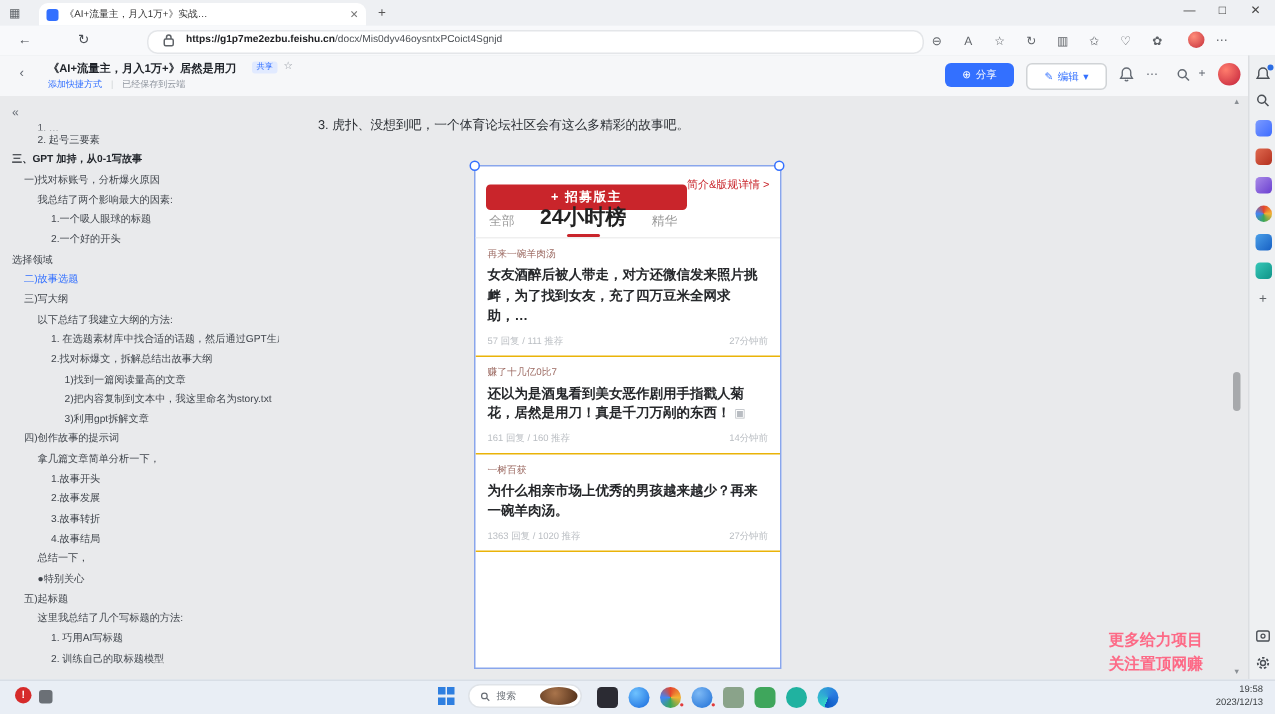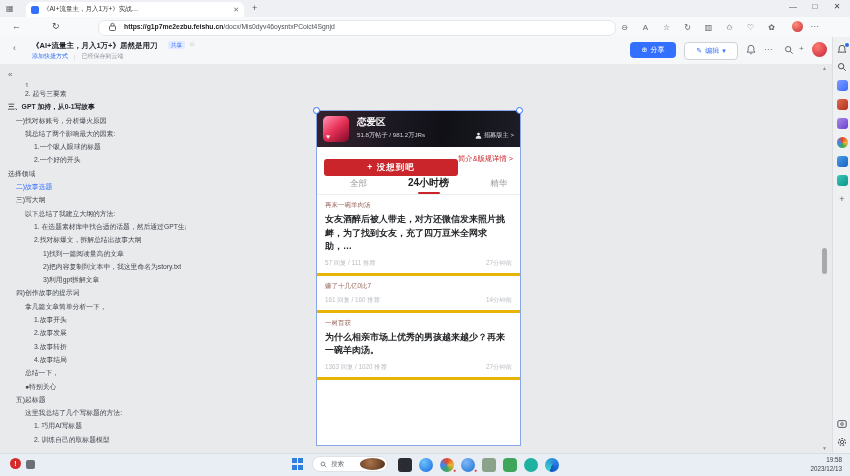--- a/index.html
+++ b/index.html
@@ -67,24 +67,24 @@
   .ph-avatar span{font-size:7px;color:#ffe3ec;margin:0 0 2px 3px;}
   .ph-name{position:absolute;left:40px;top:5px;font-size:9.5px;font-weight:bold;}
   .ph-stats{position:absolute;left:40px;top:20px;font-size:6.2px;color:rgba(255,255,255,.78);}
   .ph-mod{position:absolute;right:6px;top:20px;font-size:6.2px;color:rgba(255,255,255,.85);display:flex;gap:2px;align-items:center;}
   .ph-body{padding:6px 7px 0 7px;}
   .ph-desc{font-size:7.3px;line-height:11px;color:#4c4c4c;}
   .ph-link{color:#c9252b;float:right;}
   .ph-join{margin-top:6px;height:17px;background:#c9252b;border-radius:3px;color:#fff;font-size:8.5px;
            font-weight:bold;display:flex;align-items:center;justify-content:center;letter-spacing:1px;}
   .ph-tabs{display:flex;gap:17px;align-items:flex-end;padding:9px 9px 0 9px;border-bottom:1px solid #efefef;height:19px;box-sizing:border-box;}
-  .ph-tab{font-size:8.5px;color:#9a9a9a;position:relative;padding-bottom:4px;margin-left:24px;}
-  .ph-tab.active{font-size:10px;font-weight:bold;color:#222;}
+  .ph-tab{font-size:8.5px;color:#9a9a9a;position:relative;padding-bottom:4px;}
+  .ph-tab.active{font-size:14px;font-weight:bold;color:#222;}
   .ph-tab.active::after{content:"";position:absolute;left:50%;transform:translateX(-50%);bottom:0;width:22px;height:2.5px;background:#c9252b;border-radius:2px;}
-  .post{padding:6px 8px 5px 8px;border-bottom:3px solid #eab308;}
+  .post{padding:6px 8px 5px 8px;border-bottom:1px solid #eab308;}
   .post-tag{font-size:6.5px;color:#9c6a62;margin-bottom:3px;}
   .post-title{font-size:9px;font-weight:600;color:#26282b;line-height:13.5px;}
   .img-badge{color:#b9bdc2;font-weight:normal;font-size:8px;}
   .post-meta{display:flex;justify-content:space-between;font-size:6.3px;color:#b9bdc2;margin-top:5px;}
   
   #watermark{right:30px;top:356px;text-align:right;font-size:10.5px;font-weight:bold;
              color:#ff5c7c;line-height:15.5px;opacity:.9;}
   
   #scroll{left:821px;top:64px;width:8px;height:389px;}
   .scr-arrow{left:1px;font-size:5px;color:#8a8f94;}
@@ -239,81 +239,75 @@
 
       <div class="o-item lv1">五)起标题</div>
 
       <div class="o-item lv2">这里我总结了几个写标题的方法:</div>
 
       <div class="o-item lv3">1. 巧用AI写标题</div>
 
       <div class="o-item lv3">2. 训练自己的取标题模型</div>
     </div>
 
+  <div class="abs para">3. 虎扑、没想到吧，一个体育论坛社区会有这么多精彩的故事吧。</div>
 
   <span class="abs handle" style="left:313px;top:43px"></span>
   <span class="abs handle" style="left:516px;top:43px"></span>
 
   <div id="card" class="abs">
-    <div class="ph-head">
-      <div class="ph-avatar">
-          <span>♥</span>
-        </div>
-      <div class="ph-name">恋爱区</div>
-      <div class="ph-stats">51.8万帖子 / 981.2万JRs</div>
-      <div class="ph-mod">
-        <svg width="7" height="7" viewBox="0 0 8 8">
-          <circle cx="4" cy="2.4" r="1.6" fill="#e6e6e6"></circle>
-            <path d="M0.8 7.6 a3.2 3.2 0 0 1 6.4 0 z" fill="#e6e6e6"></path>
-        </svg>
-        <span>招募版主 &gt;</span>
-      </div>
-    </div>
     <div class="ph-body">
       <div class="ph-desc">
         <span class="ph-link">简介&amp;版规详情 &gt;</span>
       </div>
-      <div class="ph-join">+ 没想到吧</div>
+      <div class="ph-join">+ 招募版主</div>
     </div>
     <div class="ph-tabs">
 
     <span class="ph-tab">全部</span>
         <span class="ph-tab active">24小时榜</span>
         <span class="ph-tab">精华</span>
       </div>
     <div>
 
         <div class="post">
           <div class="post-tag">再来一碗羊肉汤</div>
           <div class="post-title"><span>女友酒醉后被人带走，对方还微信发来照片挑衅，为了找到女友，充了四万豆米全网求助，…</span> <span class="img-badge"></span></div>
           <div class="post-meta">
             <span>57 回复 / 111 推荐</span>
             <span>27分钟前</span>
           </div>
         </div>
 
         <div class="post">
           <div class="post-tag">赚了十几亿0比7</div>
+          <div class="post-title"><span>还以为是酒鬼看到美女恶作剧用手指戳人菊花，居然是用刀！真是千刀万剐的东西！</span> <span class="img-badge">▣</span></div>
           <div class="post-meta">
             <span>161 回复 / 160 推荐</span>
             <span>14分钟前</span>
           </div>
         </div>
 
         <div class="post">
           <div class="post-tag">一树百获</div>
           <div class="post-title"><span>为什么相亲市场上优秀的男孩越来越少？再来一碗羊肉汤。</span> <span class="img-badge"></span></div>
           <div class="post-meta">
             <span>1363 回复 / 1020 推荐</span>
             <span>27分钟前</span>
           </div>
         </div>
       </div>
   </div>
 
+  <div id="watermark" class="abs">
+
+  <div>更多给力项目</div>
+      <div>关注置顶网赚</div>
+      <div>www.maomp.fun</div>
+    </div>
 
 </div>
 
 <div id="scroll" class="abs">
   <span class="abs scr-arrow" style="top:1px">▲</span>
   <div class="abs scr-thumb"></div>
   <span class="abs scr-arrow" style="top:381px">▼</span>
 </div>
 
 <div id="edgesb" class="abs">

